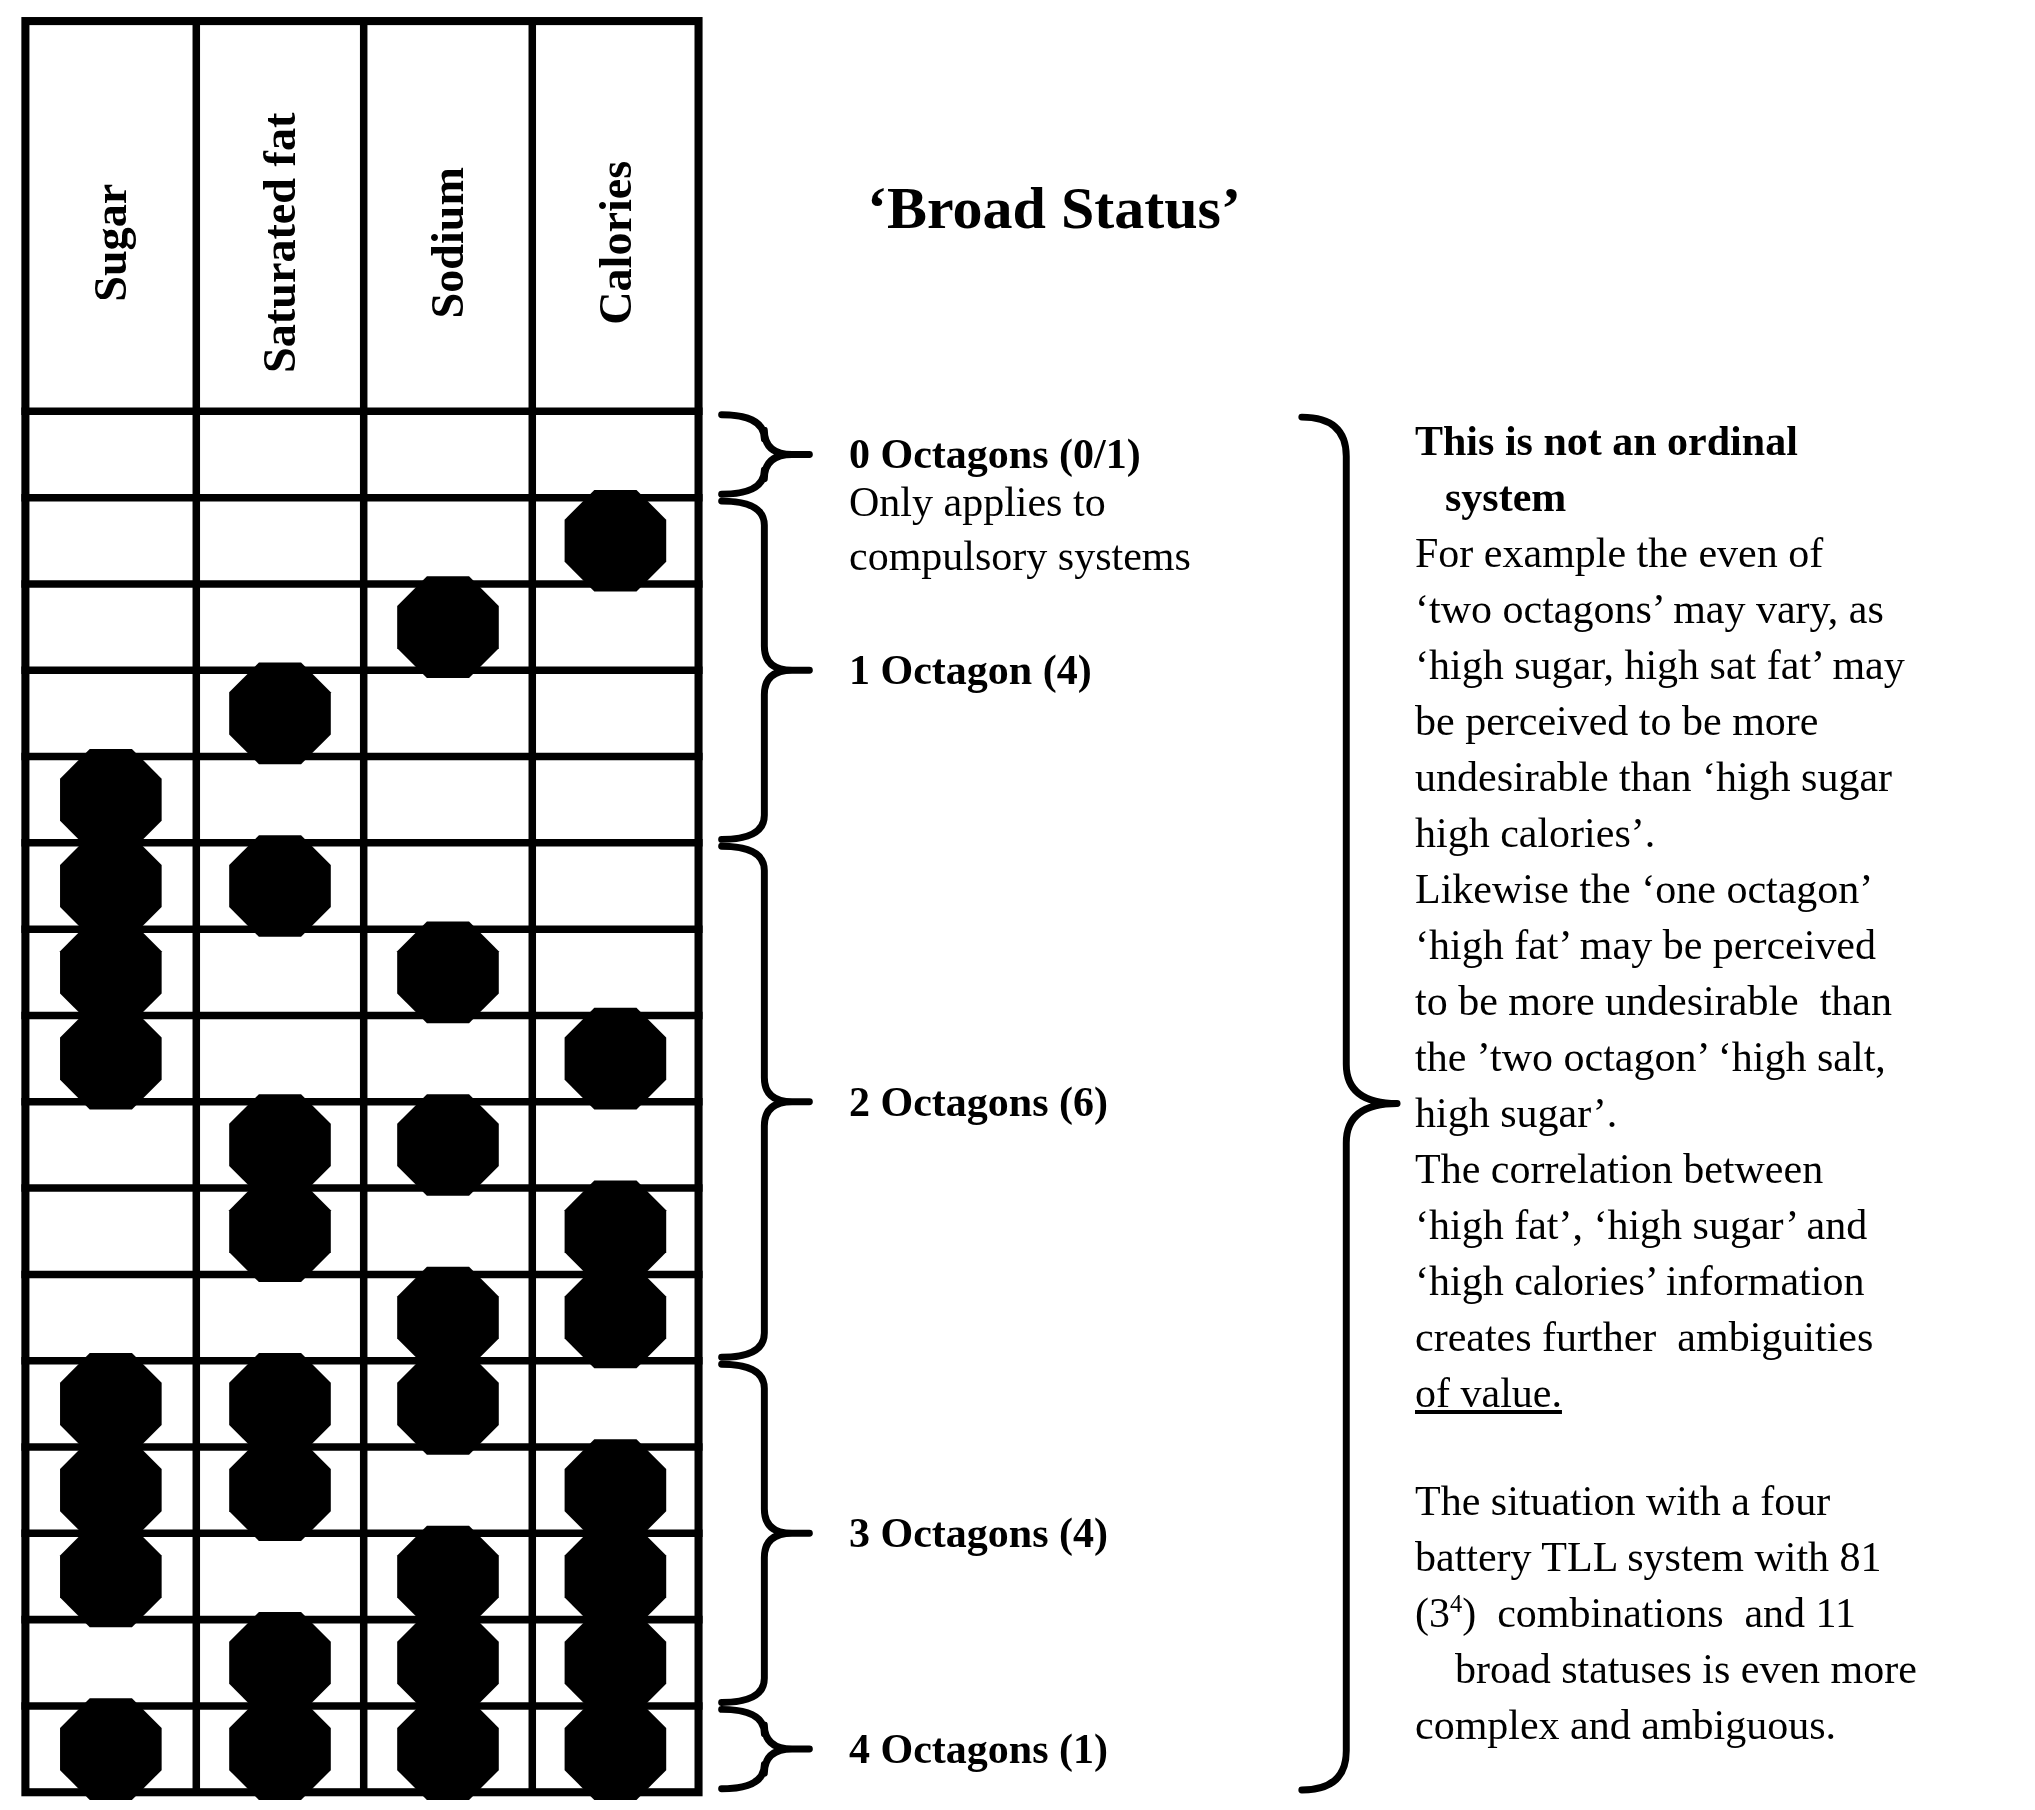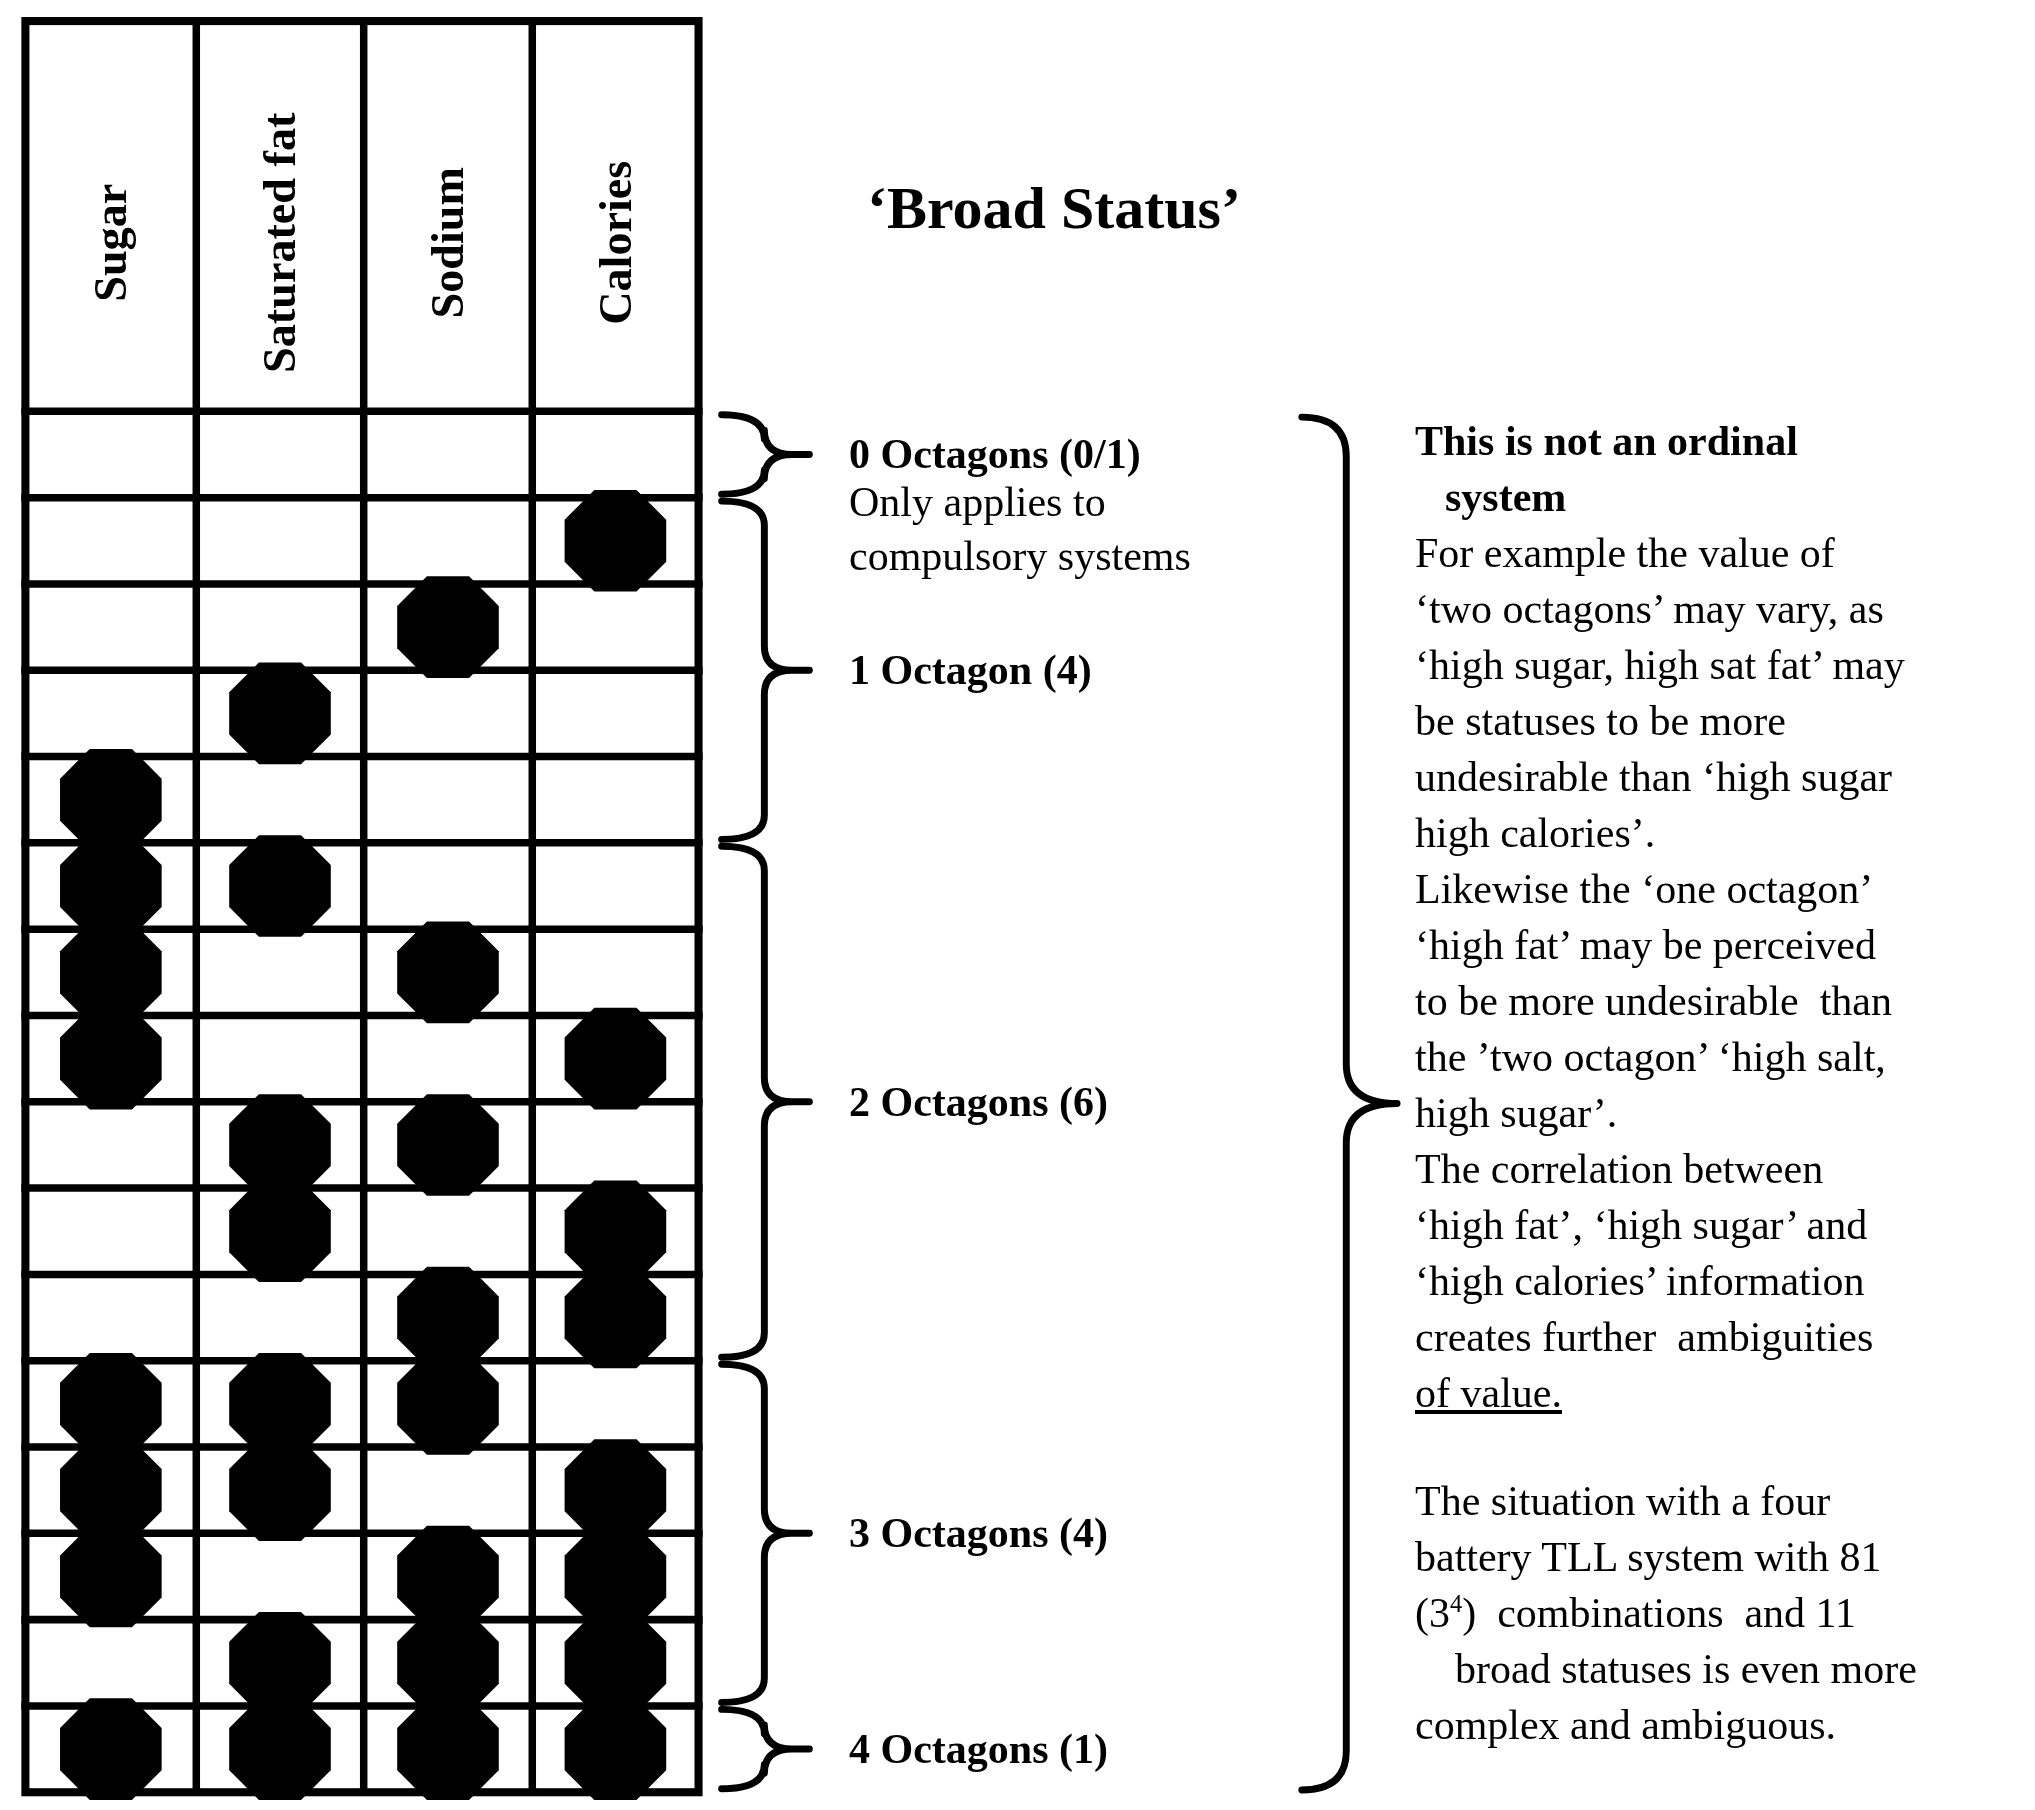--- a/index.html
+++ b/index.html
@@ -104,24 +104,24 @@
       <div class="group-note-line" style="top: 479px;">Only applies to</div>
       <div class="group-note-line" style="top: 533px;">compulsory systems</div>
       <div class="group-label" style="top: 670px;">1 Octagon (4)</div>
       <div class="group-label" style="top: 1102px;">2 Octagons (6)</div>
       <div class="group-label" style="top: 1533px;">3 Octagons (4)</div>
       <div class="group-label" style="top: 1749px;">4 Octagons (1)</div>
     </div>
   <div id="note">
       <div class="note-line b" style="top: 413px;">This is not an ordinal</div>
       <div class="note-line b" style="top: 469px; margin-left: 30px;">system</div>
-      <div class="note-line" style="top: 525px;">For example the value of</div>
+      <div class="note-line" style="top: 525px;">For example the even of</div>
       <div class="note-line" style="top: 581px;">‘two octagons’ may vary, as</div>
       <div class="note-line" style="top: 637px;">‘high sugar, high sat fat’ may</div>
-      <div class="note-line" style="top: 693px;">be statuses to be more</div>
+      <div class="note-line" style="top: 693px;">be perceived to be more</div>
       <div class="note-line" style="top: 749px;">undesirable than ‘high sugar</div>
       <div class="note-line" style="top: 805px;">high calories’.</div>
       <div class="note-line" style="top: 861px;">Likewise the ‘one octagon’</div>
       <div class="note-line" style="top: 917px;">‘high fat’ may be perceived</div>
       <div class="note-line" style="top: 973px;">to be more undesirable  than</div>
       <div class="note-line" style="top: 1029px;">the ’two octagon’ ‘high salt,</div>
       <div class="note-line" style="top: 1085px;">high sugar’.</div>
       <div class="note-line" style="top: 1141px;">The correlation between</div>
       <div class="note-line" style="top: 1197px;">‘high fat’, ‘high sugar’ and</div>
       <div class="note-line" style="top: 1253px;">‘high calories’ information</div>

